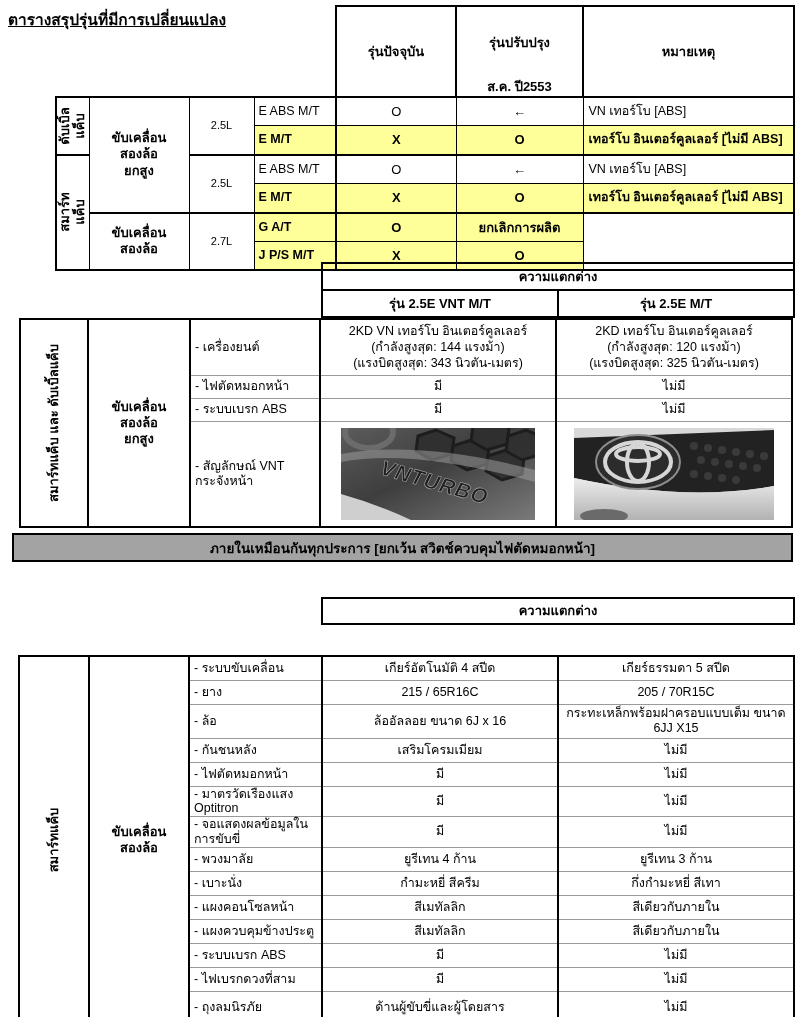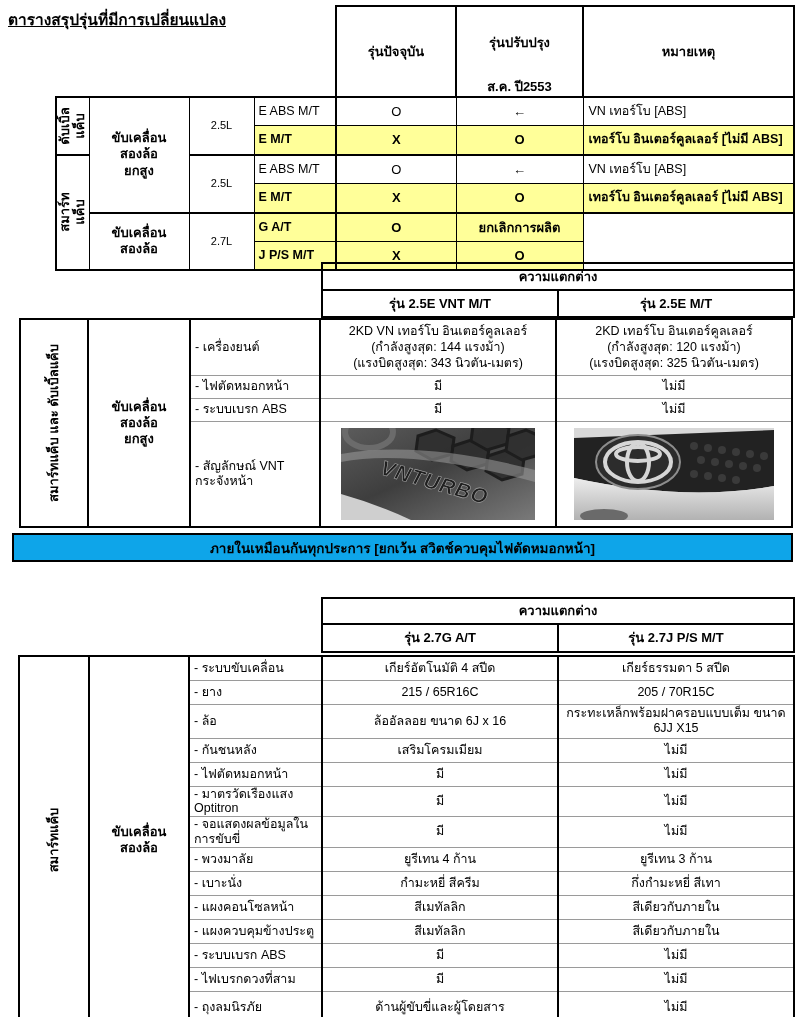--- a/index.html
+++ b/index.html
@@ -33,21 +33,21 @@
   .note{font-size:12.5px;padding-left:5px;}
   
   .tb td{border-left:2px solid #000;border-right:2px solid #000;
          border-top:1px solid var(--line_gray,#999);border-bottom:1px solid var(--line_gray,#999);}
   .tb .kt{border-top:2px solid #000;}
   .tb .kb{border-bottom:2px solid #000;}
   .lbl{text-align:left;padding-left:4px;}
   .val{text-align:center;}
   .val span{display:block;line-height:1.3;}
   .banner{border:2px solid #000;text-align:center;font-weight:bold;font-size:13.5px;
-          display:flex;align-items:center;justify-content:center;background:#0ea5e9;}
+          display:flex;align-items:center;justify-content:center;background:#a3a3a3;}
   .photo-cell{text-align:center;padding:4px 0;}
   svg{display:block;margin:0 auto;}
 </style>
 </head>
 <body>
 
 <div class="page">
 
   <div class="title abs" style="left:8px;top:7px;">ตารางสรุปรุ่นที่มีการเปลี่ยนแปลง</div>
 
@@ -265,24 +265,20 @@
 
   <table class="abs" style="left:321px;top:597px;width:472px;">
     <colgroup>
         <col style="width:236px">
         <col style="width:236px">
       </colgroup>
     <tbody>
         <tr style="height:26px">
       <td class="hd" colspan="2">ความแตกต่าง</td>
     </tr>
-    <tr style="height:28px">
-      <td class="hd">รุ่น 2.7G A/T</td>
-      <td class="hd">รุ่น 2.7J P/S M/T</td>
-    </tr>
   </tbody>
     </table>
 
   <table class="tb abs" style="left:18px;top:655px;width:775px;">
     <colgroup>
       <col style="width:70px">
         <col style="width:100px">
         <col style="width:133px">
       <col style="width:236px">
         <col style="width:236px">

